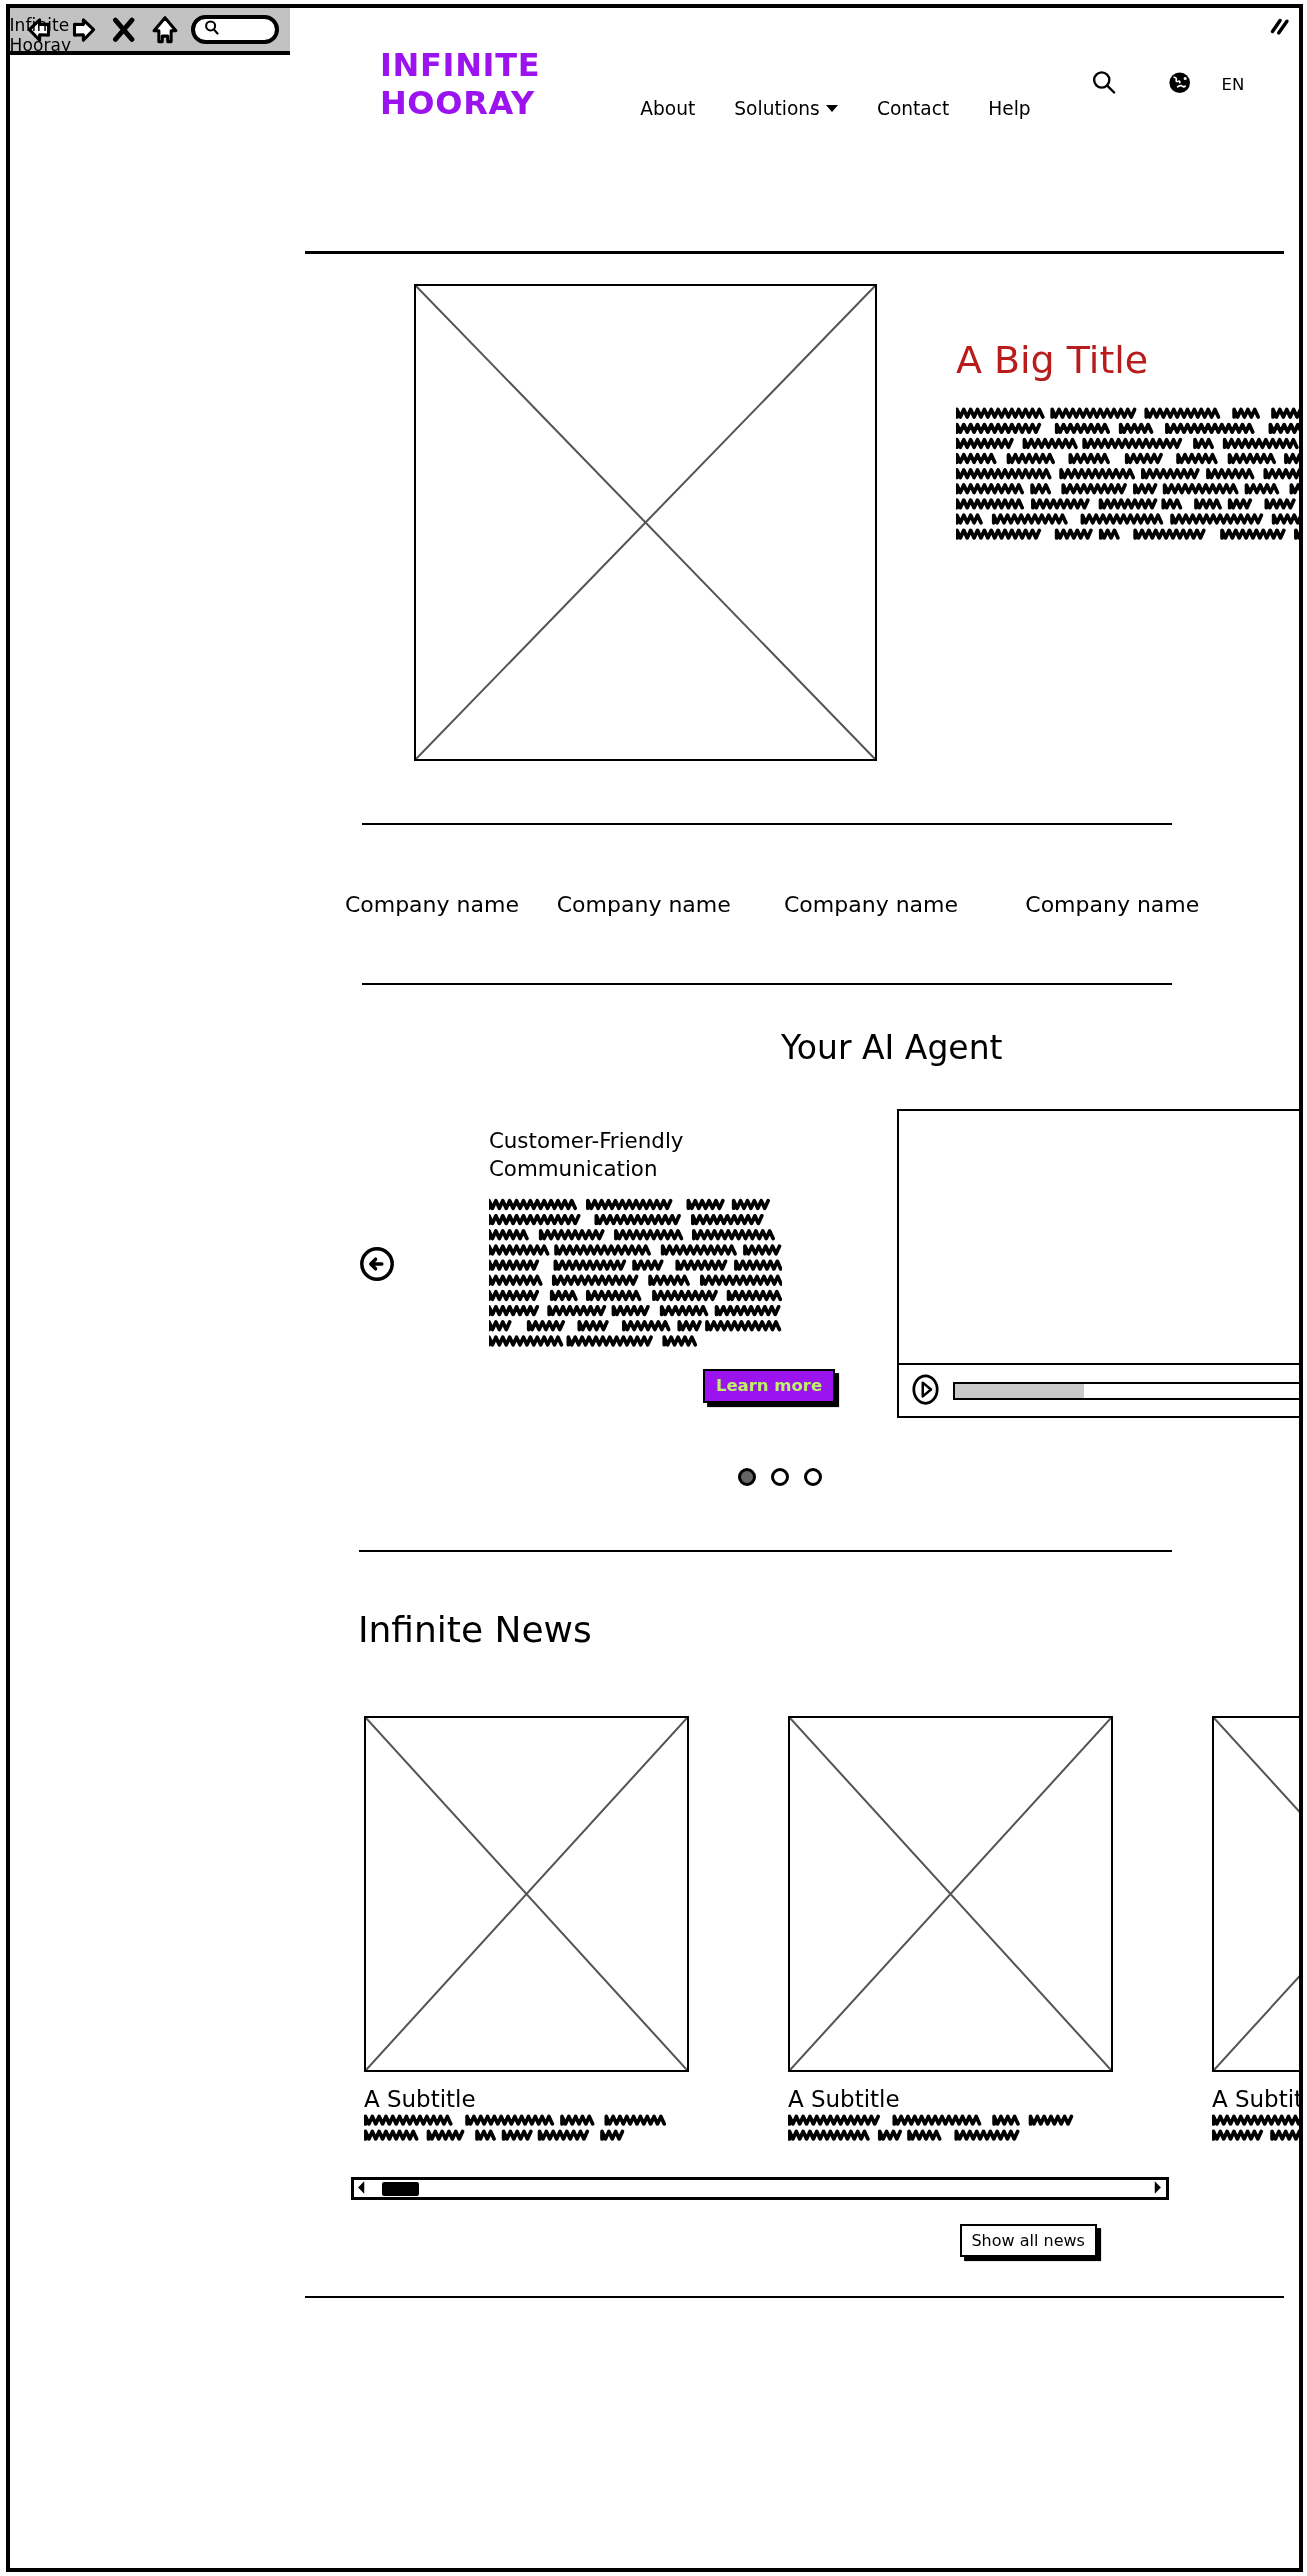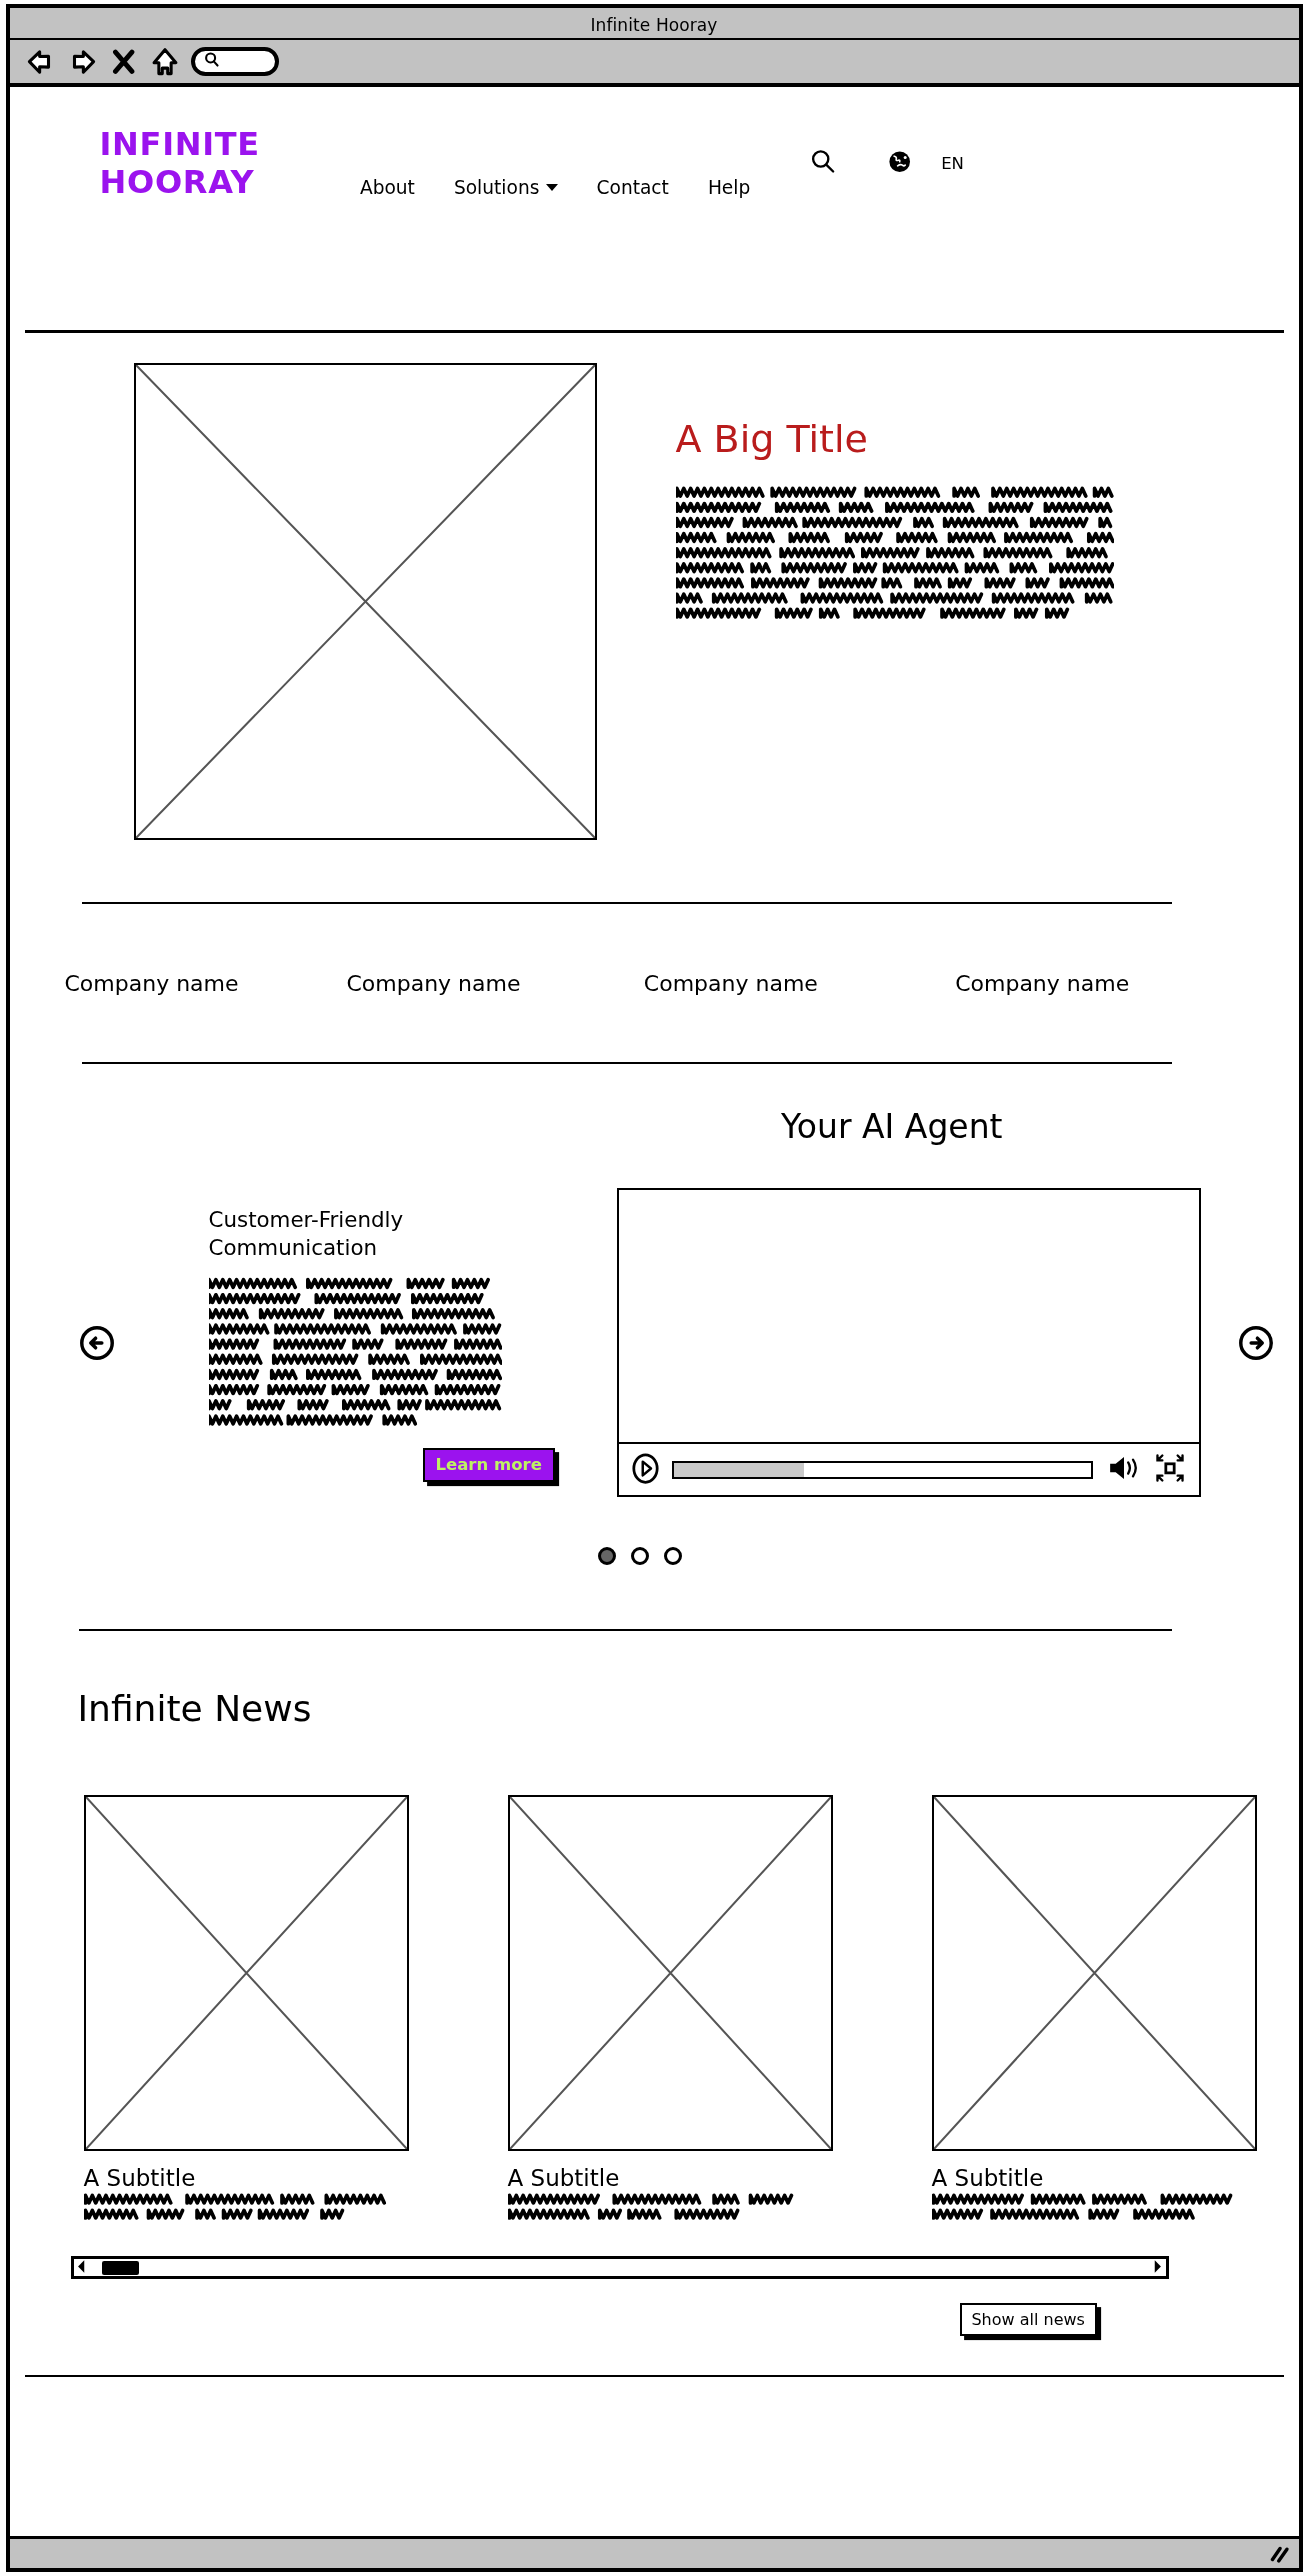--- a/index.html
+++ b/index.html
@@ -11,21 +11,21 @@
     overflow: hidden;
   }
 
   .browser-window {
     position: absolute;
     left: 5.5px; top: 4.1px;
     width: 1297px; height: 2568px;
     border: 4.1px solid #000;
     background: #fff;
     display: flex;
-    flex-direction: column;
+    flex-direction: row;
   }
 
   
   .titlebar {
     height: 32px;
     background: #c2c2c2;
     border-bottom: 2.1px solid #000;
     position: relative;
     flex: 0 0 auto;
   }

